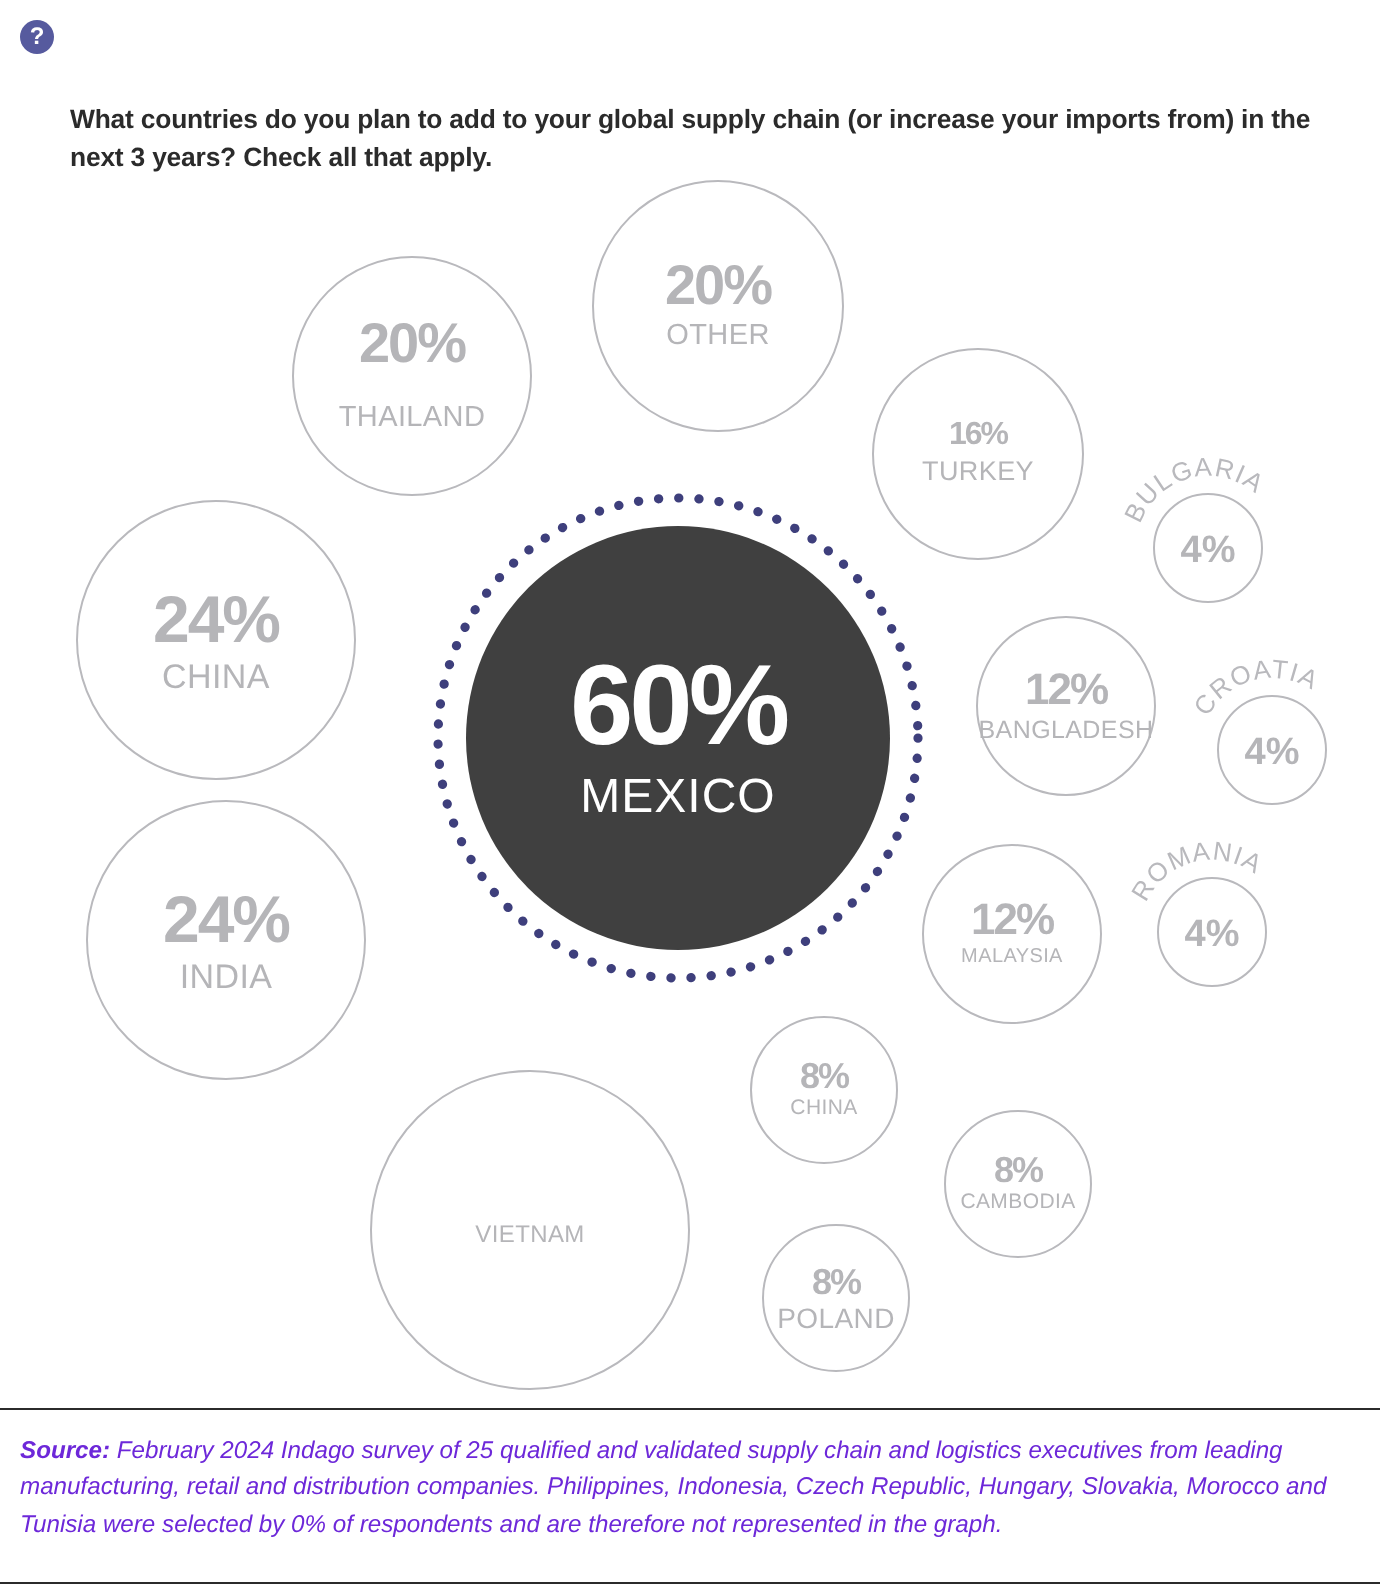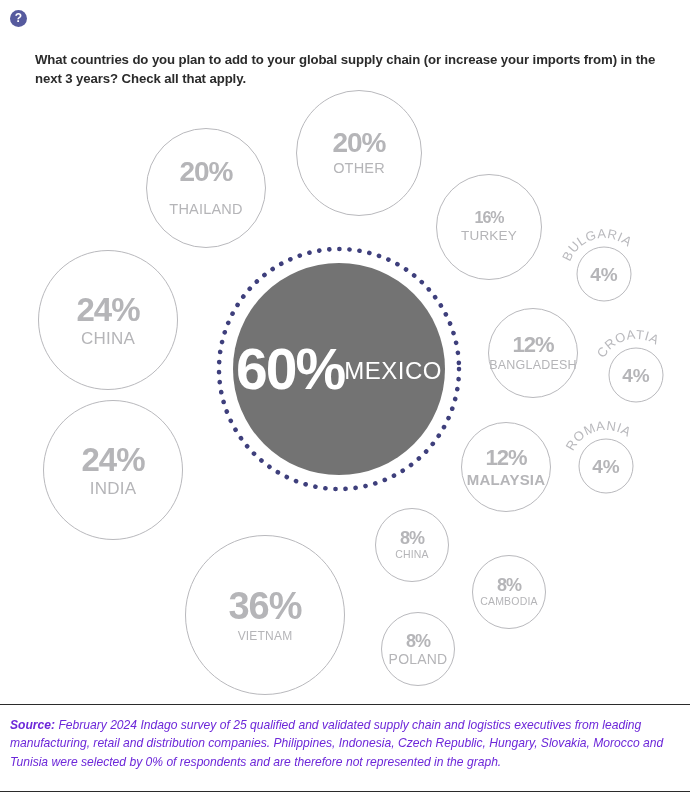--- a/index.html
+++ b/index.html
@@ -83,26 +83,26 @@
     line-height: 1.05;
     letter-spacing: 0.2px;
     color: #b5b5b8;
     white-space: nowrap;
   }
 
   
   #bubble-mexico {
     position: absolute;
     border: none;
-    background: #737373;
+    background: #404040;
     color: #ffffff;
     box-sizing: border-box;
     border-radius: 50%;
     display: flex;
-    flex-direction: row;
+    flex-direction: column;
     align-items: center;
     justify-content: center;
     z-index: 5;
   }
   #bubble-mexico .pct {
     font-size: 57px;
     font-weight: bold;
     line-height: 1;
     color: #ffffff;
     letter-spacing: -2px;
@@ -172,21 +172,20 @@
 
   <div id="bubbles">
       <svg width="248" height="248" id="dotted-ring" style="left: 215px; top: 187px;">
         <circle cx="124" cy="124" r="120" fill="none" stroke="#3e3f7c" stroke-width="4.6" stroke-linecap="round" stroke-dasharray="0.1 10"></circle>
       </svg>
       <div id="bubble-mexico" style="left: 233px; top: 205px; width: 212px; height: 212px;">
         <div class="pct">60%</div>
         <div class="lbl">MEXICO</div>
       </div>
       <div class="bubble" style="left: 185px; top: 477px; width: 160px; height: 160px;">
-        <div class="pct" style="font-size: 38px;">36%</div>
         <div class="lbl" style="font-size: 12px; margin-top: 5px;">VIETNAM</div>
       </div>
       <div class="bubble" style="left: 38px; top: 192px; width: 140px; height: 140px;">
         <div class="pct" style="font-size: 33px;">24%</div>
         <div class="lbl" style="font-size: 17px; margin-top: 4px;">CHINA</div>
       </div>
       <div class="bubble" style="left: 43px; top: 342px; width: 140px; height: 140px;">
         <div class="pct" style="font-size: 33px;">24%</div>
         <div class="lbl" style="font-size: 17px; margin-top: 4px;">INDIA</div>
       </div>
@@ -201,21 +200,21 @@
       <div class="bubble" style="left: 436px; top: 116px; width: 106px; height: 106px;">
         <div class="pct" style="font-size: 16px;">16%</div>
         <div class="lbl" style="font-size: 13.5px; margin-top: 3px;">TURKEY</div>
       </div>
       <div class="bubble" style="left: 488px; top: 250px; width: 90px; height: 90px;">
         <div class="pct" style="font-size: 22px;">12%</div>
         <div class="lbl" style="font-size: 12.5px; margin-top: 3px;">BANGLADESH</div>
       </div>
       <div class="bubble" style="left: 461px; top: 364px; width: 90px; height: 90px;">
         <div class="pct" style="font-size: 22px;">12%</div>
-        <div class="lbl" style="font-size: 15px; margin-top: 3px; font-weight: bold;">MALAYSIA</div>
+        <div class="lbl" style="font-size: 10px; margin-top: 3px;">MALAYSIA</div>
       </div>
       <div class="bubble" style="left: 375px; top: 450px; width: 74px; height: 74px;">
         <div class="pct" style="font-size: 18px;">8%</div>
         <div class="lbl" style="font-size: 10.5px; margin-top: 2px;">CHINA</div>
       </div>
       <div class="bubble" style="left: 472px; top: 497px; width: 74px; height: 74px;">
         <div class="pct" style="font-size: 18px;">8%</div>
         <div class="lbl" style="font-size: 10.5px; margin-top: 2px;">CAMBODIA</div>
       </div>
       <div class="bubble" style="left: 381px; top: 554px; width: 74px; height: 74px;">

